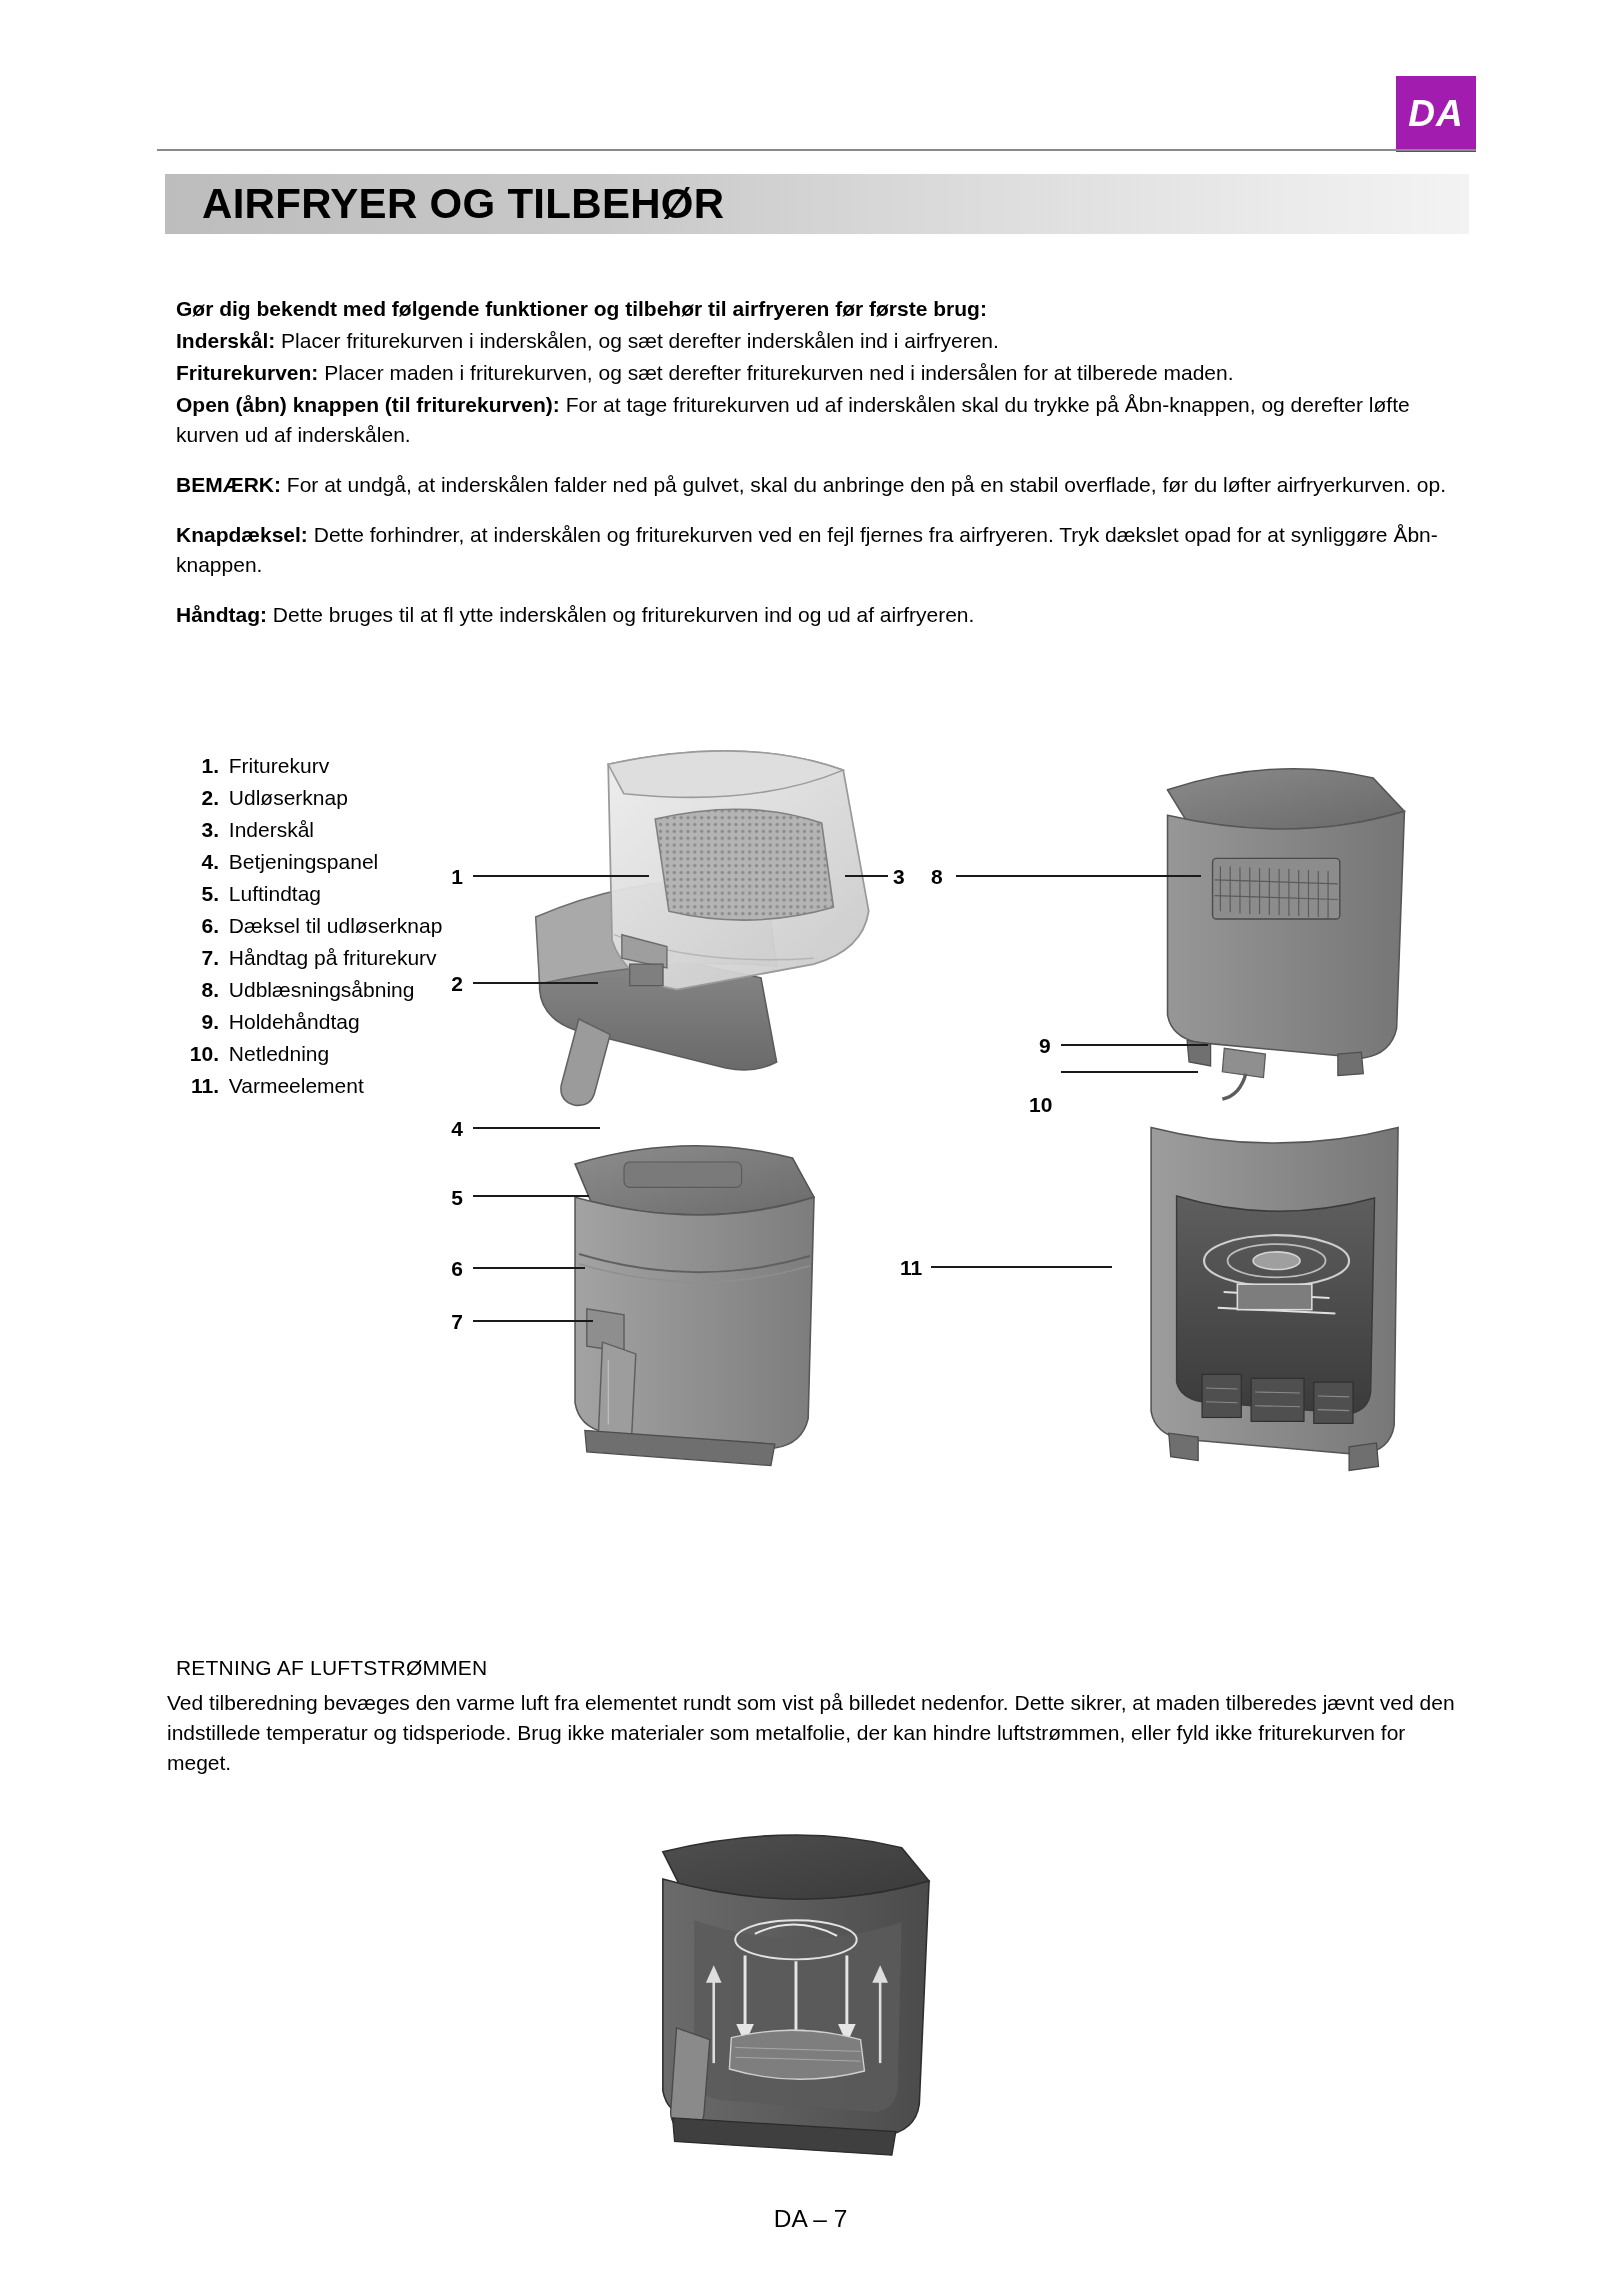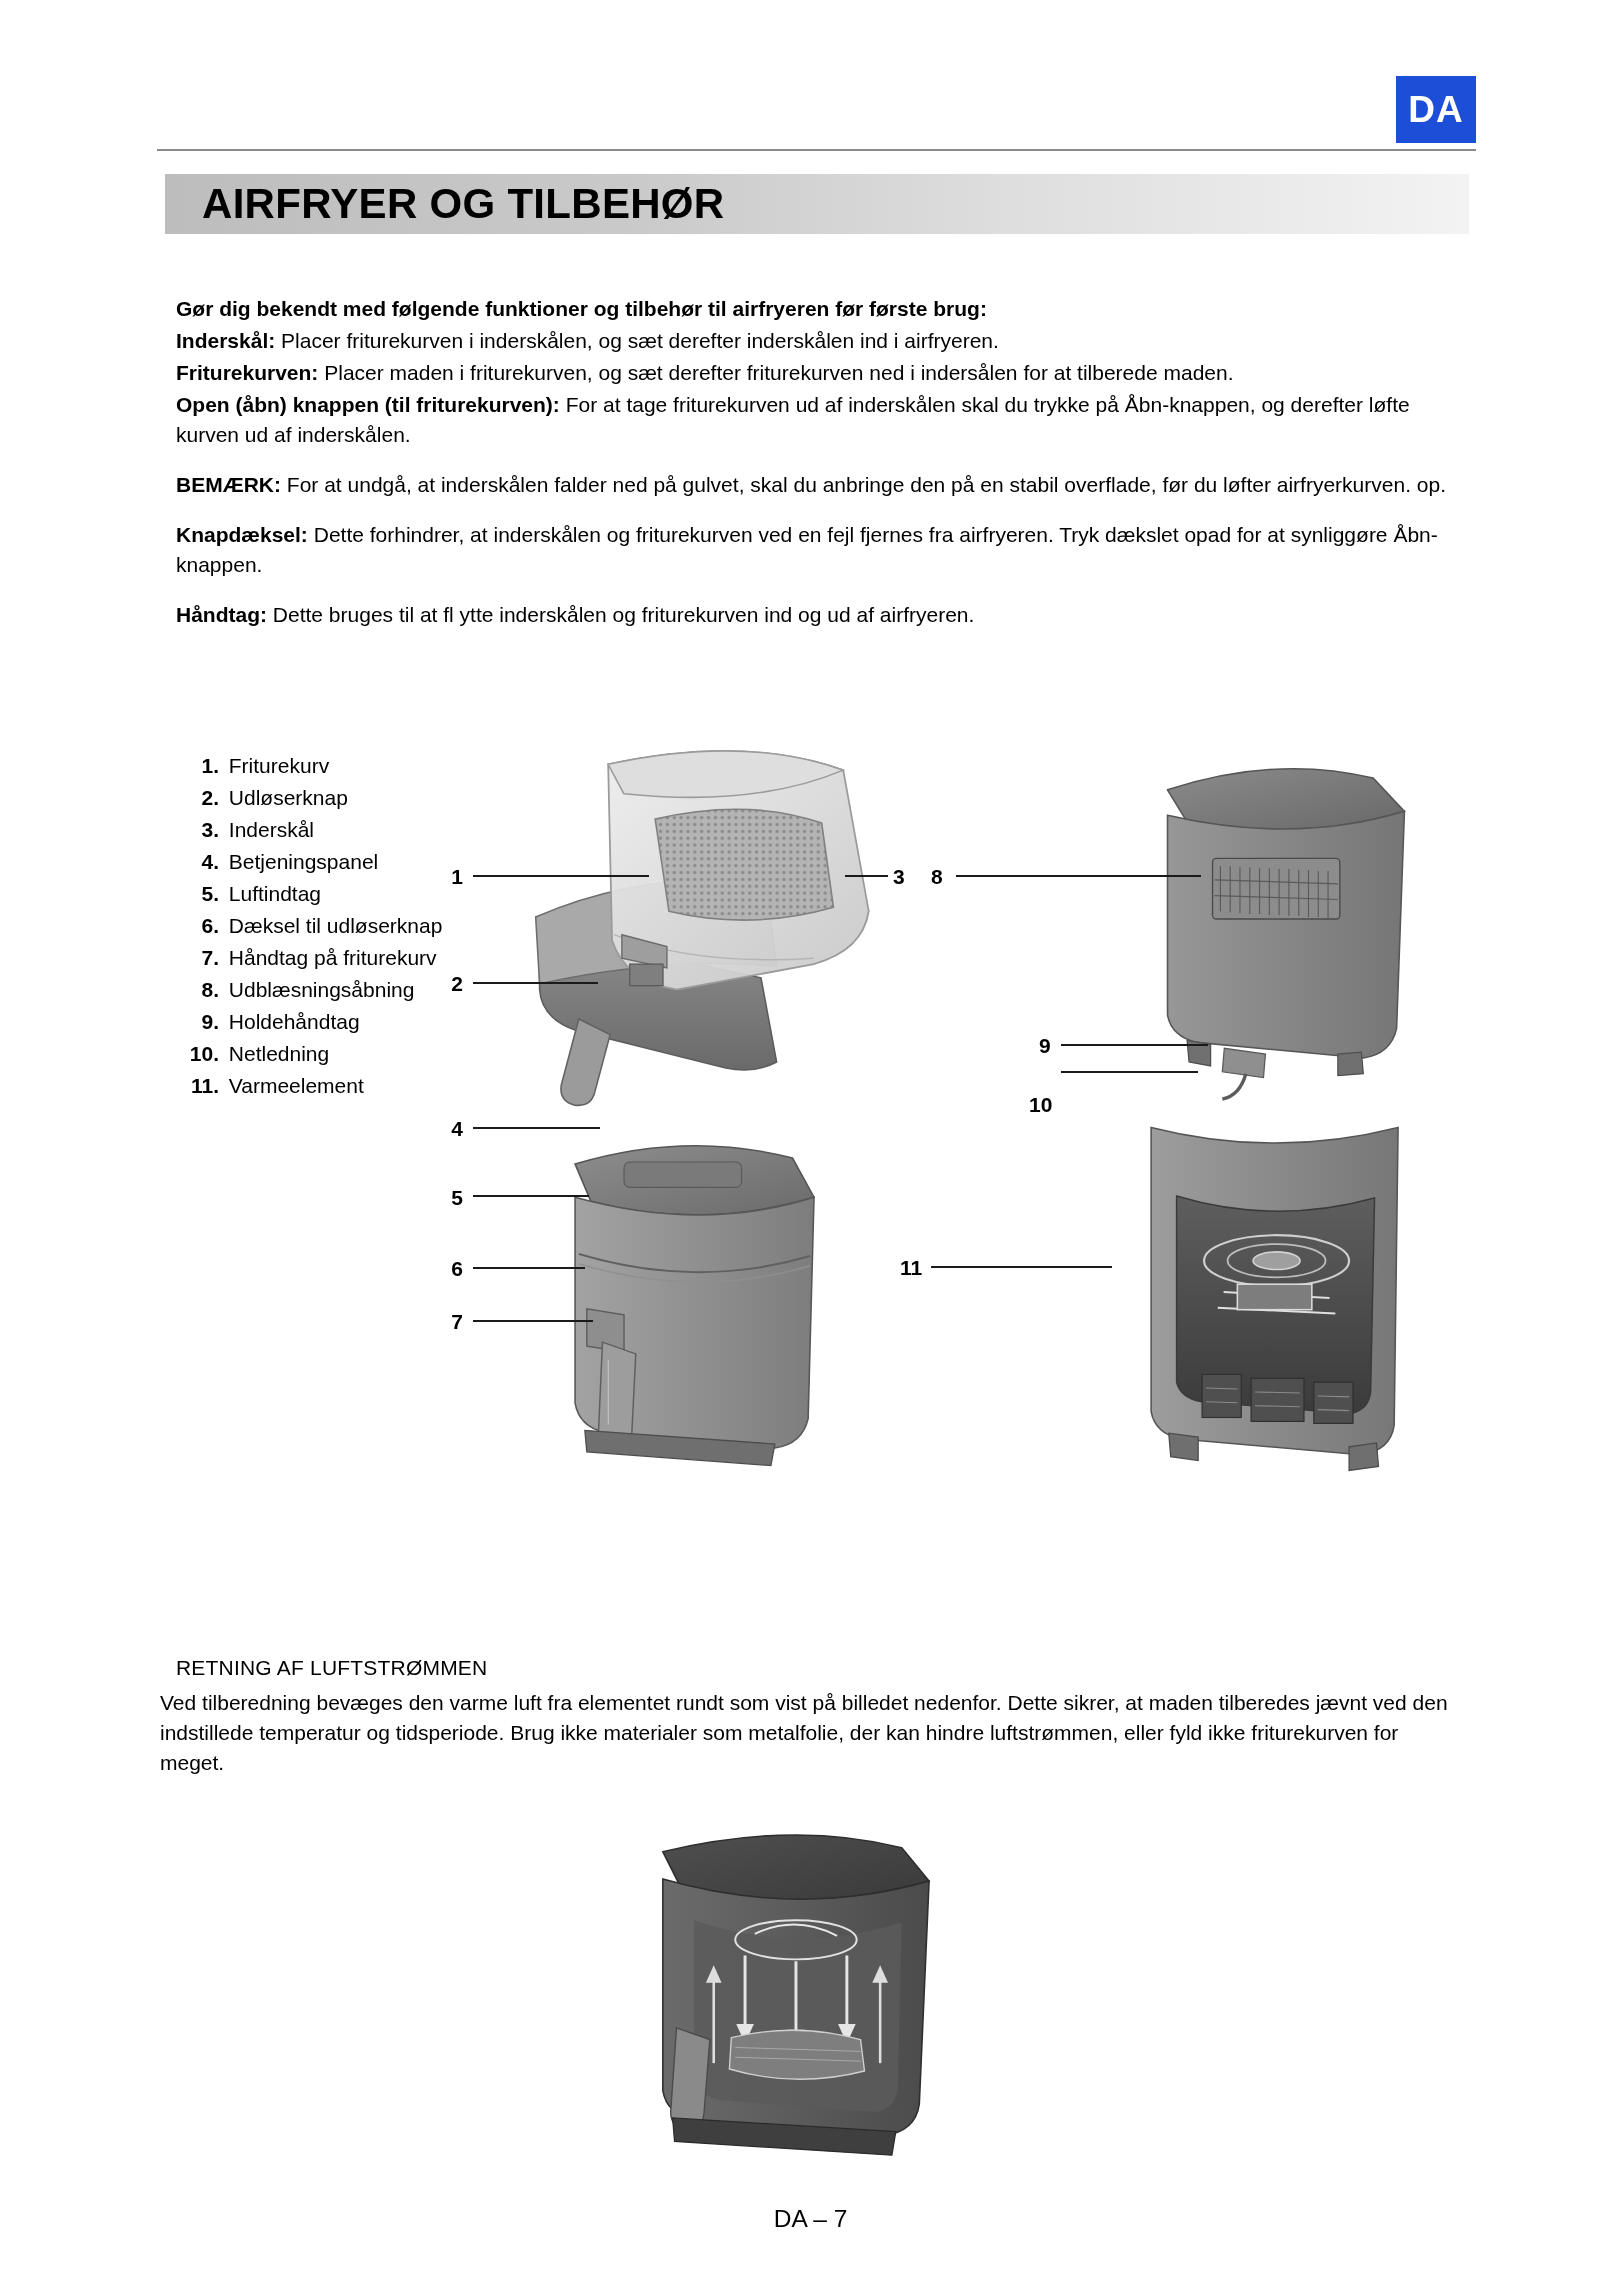--- a/index.html
+++ b/index.html
@@ -18,29 +18,30 @@
   .page {
     position: absolute;
     inset: 0;
   }
   
   .lang-badge {
     position: absolute;
     top: 76px;
     right: 145px;
     width: 80px;
-    height: 67px;
-    background: #1d4ed8;
+    height: 76px;
+    background: #a21caf;
     color: #ffffff;
     font-size: 37px;
     font-weight: bold;
     letter-spacing: 1px;
     display: flex;
     align-items: center;
     justify-content: center;
+    font-style: italic;
   }
   .top-rule {
     position: absolute;
     left: 157px;
     right: 145px;
     top: 149px;
     height: 2px;
     background: #8a8a8a;
   }
   
@@ -121,21 +122,21 @@
   .airflow-head {
     position: absolute;
     left: 176px;
     top: 1656px;
     font-size: 21px;
     font-weight: normal;
     letter-spacing: 0.2px;
   }
   .airflow-copy {
     position: absolute;
-    left: 160px;
+    left: 167px;
     top: 1688px;
     width: 1294px;
     font-size: 21px;
     line-height: 30px;
   }
   .airflow-fig {
     position: absolute;
     left: 608px;
     top: 1818px;
     width: 372px;

